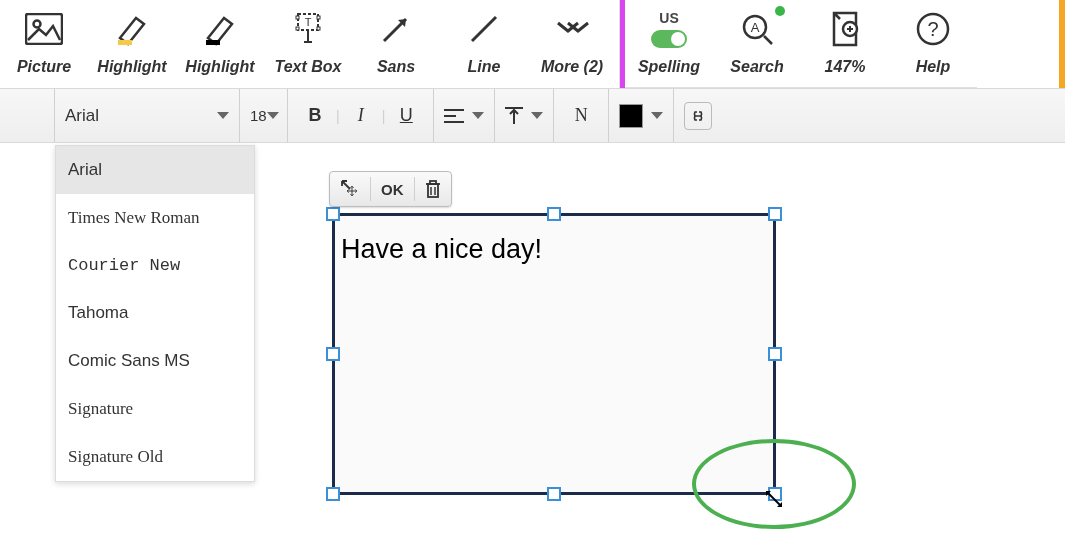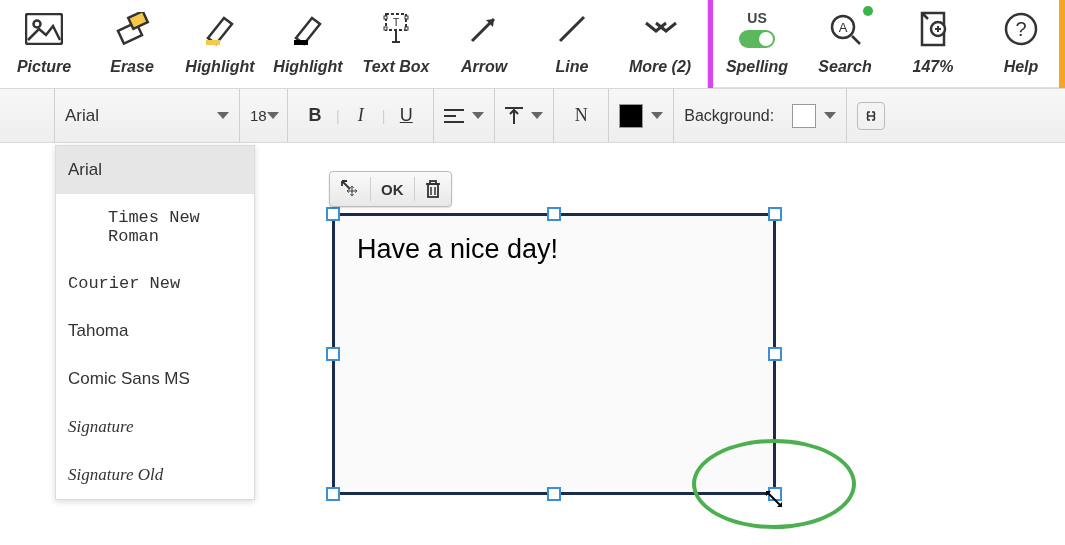--- a/index.html
+++ b/index.html
@@ -182,25 +182,25 @@
     box-shadow: 0 2px 6px rgba(0,0,0,0.15);
     z-index: 5;
   }
   .font-dd .item {
     padding: 14px 12px;
     font-size: 17px;
     color: #333;
     cursor:pointer;
   }
   .font-dd .item.selected { background:#e6e6e6; }
-  .ff-times { font-family: Liberation Mono, monospace; margin-left: 40px; }
+  .ff-times { font-family: Liberation Serif, serif; }
   .ff-courier { font-family: "Courier New", monospace; }
   .ff-tahoma { font-family: Tahoma, sans-serif; }
   .ff-comic { font-family: Liberation Sans, sans-serif; }
-  .ff-sig { font-family: "Brush Script MT", cursive; font-style: italic; }
+  .ff-sig { font-family: "Brush Script MT", cursive; }
 
   
   .float-bar {
     position: absolute;
     left: 329px;
     top: 28px;
     display: flex;
     align-items: center;
     height: 36px;
     border: 1px solid #bcbcbc;
@@ -222,21 +222,20 @@
   
   .shape-box {
     position: absolute;
     left: 332px;
     top: 70px;
     width: 444px;
     height: 282px;
     border: 3px solid #1b2b4a;
     background: #fafafa;
     z-index:2;
-    padding-left:16px;
   }
   .shape-text {
     padding: 18px 6px;
     font-size: 27px;
     color:#000;
     font-family: Arial, sans-serif;
   }
   .handle {
     position:absolute;
     width:14px;height:14px;
@@ -282,29 +281,20 @@
     <div class="icon-wrap">
       <svg width="38" height="32" viewBox="0 0 38 32">
           <rect x="1" y="1" width="36" height="30" rx="2" fill="none" stroke="#333" stroke-width="2.5"></rect>
           <circle cx="12" cy="11" r="3.5" fill="none" stroke="#333" stroke-width="2.5"></circle>
           <path d="M3 27 L14 16 L21 22 L28 13 L35 27" fill="none" stroke="#333" stroke-width="2.5"></path>
         </svg>
     </div>
     <div class="tool-label">Picture</div>
   </div>
 
-  <div class="tool">
-    <div class="icon-wrap">
-      <svg width="36" height="34" viewBox="0 0 36 34">
-          <rect x="6" y="14" width="20" height="14" transform="rotate(-25 16 21)" fill="#fff" stroke="#333" stroke-width="2.5"></rect>
-          <rect x="16" y="2" width="16" height="12" transform="rotate(-25 24 8)" fill="#f7c948" stroke="#333" stroke-width="2.5"></rect>
-        </svg>
-    </div>
-    <div class="tool-label">Erase</div>
-  </div>
 
   <div class="tool">
     <div class="icon-wrap">
       <svg width="36" height="34" viewBox="0 0 36 34">
           <path d="M6 26 L22 6 L30 12 L14 32 Z" fill="#fff" stroke="#333" stroke-width="2.5"></path>
           <rect x="4" y="28" width="14" height="5" fill="#f7c948"></rect>
         </svg>
     </div>
     <div class="tool-label">Highlight</div>
   </div>
@@ -334,21 +324,21 @@
     <div class="tool-label">Text Box</div>
   </div>
 
   <div class="tool">
     <div class="icon-wrap">
       <svg width="36" height="36" viewBox="0 0 36 36">
           <line x1="6" y1="30" x2="28" y2="8" stroke="#333" stroke-width="3"></line>
           <path d="M28 8 L20 9 L27 16 Z" fill="#333"></path>
         </svg>
     </div>
-    <div class="tool-label">Arrow</div>
+    <div class="tool-label">Sans</div>
   </div>
 
   <div class="tool">
     <div class="icon-wrap">
       <svg width="36" height="36" viewBox="0 0 36 36">
           <line x1="6" y1="30" x2="30" y2="6" stroke="#333" stroke-width="3"></line>
         </svg>
     </div>
     <div class="tool-label">Line</div>
   </div>
@@ -451,25 +441,20 @@
 
   <div class="seg">
     <span class="btn-letter" style="font-family:Georgia">N</span>
   </div>
 
   <div class="seg mini-drop">
     <span class="swatch"></span>
     <span class="caret"></span>
   </div>
 
-  <div class="seg mini-drop">
-    <span class="fmt-label">Background:</span>
-    <span class="swatch white"></span>
-    <span class="caret"></span>
-  </div>
 
 
   <div class="seg" style="border-right:none">
     <div class="link-icon">
       <svg width="18" height="12" viewBox="0 0 18 12">
           <path d="M6 6 A4 4 0 0 1 6 2 L8 2 M12 6 A4 4 0 0 0 12 2 L10 2 M6 6 A4 4 0 0 0 6 10 L8 10 M12 6 A4 4 0 0 1 12 10 L10 10 M5 6 L13 6" fill="none" stroke="#333" stroke-width="1.6"></path>
         </svg>
     </div>
   </div>
 </div>

